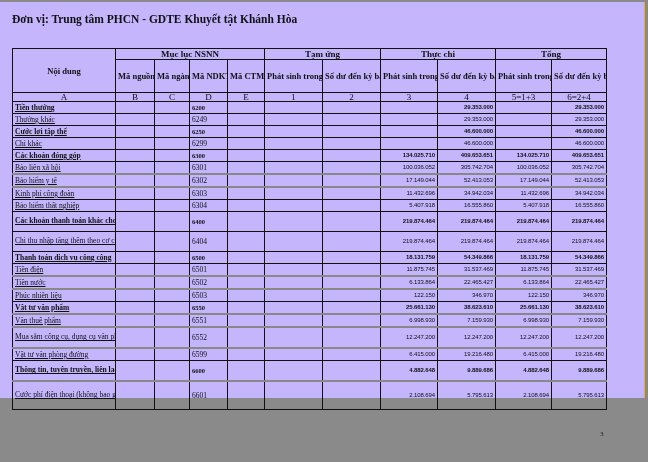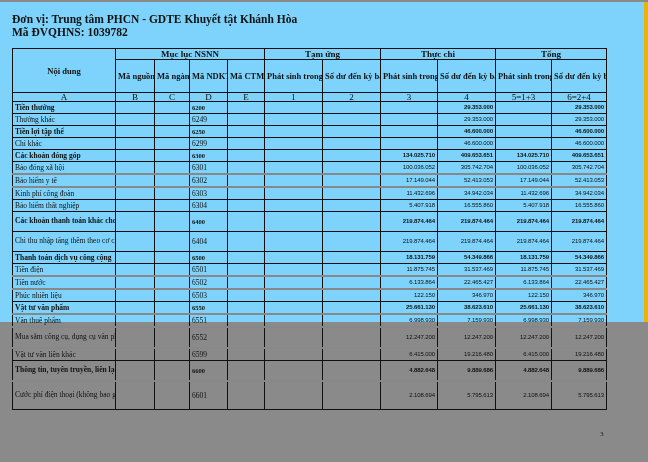--- a/index.html
+++ b/index.html
@@ -3,23 +3,23 @@
 <meta charset="utf-8">
 <style>
   html, body { margin: 0; padding: 0; }
   body {
     width: 648px; height: 462px; overflow: hidden;
     background: #8a8a8a;
     font-family: "Liberation Serif", serif;
     position: relative;
   }
   .page {
-    position: absolute; left: 0; top: 2px; width: 644px; height: 320px;
-    background: #7dd3fc;
-    border-right: 5px solid #eab308;
+    position: absolute; left: 0; top: 2px; width: 644px; height: 396px;
+    background: #c4b5fd;
+    border-right: 1px solid #eab308;
   }
   .heading {
     position: absolute; left: 12px; top: 11px;
     font-weight: bold; font-size: 11.5px; line-height: 13px; color: #111;
   }
   table.report {
     position: absolute; left: 12px; top: 46px;
     border-collapse: collapse;
     table-layout: fixed;
     width: 594px;
@@ -30,21 +30,21 @@
     padding: 0 2px;
     overflow: hidden;
     white-space: nowrap;
   }
   th { font-weight: bold; font-size: 8.5px; text-align: center; line-height: 10px; margin-top: 8px; }
   th.group { height: 10px; font-size: 9px; }
   th.sub { height: 32px; }
   th.wrap, td.wrap { white-space: normal; }
   tr.letters td { text-align: center; font-size: 9px; height: 8px; line-height: 8px; }
   td { font-size: 7.5px; height: 11px; line-height: 11px; }
-  td.label { font-size: 7.5px; text-align: left; padding-left: 2px; }
+  td.label { font-size: 7.5px; text-align: left; padding-left: 2px; text-decoration: underline; }
   td.label.wrap { line-height: 8.5px; }
   td.code { font-size: 7.5px; }
   td.num {
     text-align: right;
     font-family: "Liberation Sans", sans-serif;
     font-size: 6px; letter-spacing: -0.1px;
     padding-right: 1px;
   }
   tr.bold td.label, tr.bold td.num, tr.bold td.code { font-weight: bold; }
   tr.bold td.code { font-size: 6.5px; }
@@ -55,21 +55,20 @@
     position: absolute; left: 600px; top: 428px;
     font-size: 7px; color: #222;
   }
 </style>
 </head>
 <body>
 
 <div class="page">
   <div class="heading">
     <div>Đơn vị: Trung tâm PHCN - GDTE Khuyết tật Khánh Hòa</div>
-    <div>Mã ĐVQHNS: 1039782</div>
   </div>
 
   <table class="report">
     <colgroup>
       <col style="width:103px">
         <col style="width:39px">
         <col style="width:35px">
         <col style="width:38px">
         <col style="width:37px">
       <col style="width:58px">
@@ -134,21 +133,21 @@
           <td class="code">6249</td>
           <td></td>
           <td class="num"></td>
           <td class="num"></td>
           <td class="num"></td>
           <td class="num">29.353.000</td>
           <td class="num"></td>
           <td class="num">29.353.000</td>
         </tr>
         <tr class="bold">
-          <td class="label">Tiền lợi tập thể</td>
+          <td class="label">Cước lợi tập thể</td>
           <td></td>
           <td></td>
           <td class="code">6250</td>
           <td></td>
           <td class="num"></td>
           <td class="num"></td>
           <td class="num"></td>
           <td class="num">46.600.000</td>
           <td class="num"></td>
           <td class="num">46.600.000</td>
@@ -173,21 +172,21 @@
           <td class="code">6300</td>
           <td></td>
           <td class="num"></td>
           <td class="num"></td>
           <td class="num">134.025.710</td>
           <td class="num">409.653.651</td>
           <td class="num">134.025.710</td>
           <td class="num">409.653.651</td>
         </tr>
         <tr class="">
-          <td class="label">Bảo đóng xã hội</td>
+          <td class="label">Bảo liên xã hội</td>
           <td></td>
           <td></td>
           <td class="code">6301</td>
           <td></td>
           <td class="num"></td>
           <td class="num"></td>
           <td class="num">100.036.052</td>
           <td class="num">305.742.704</td>
           <td class="num">100.036.052</td>
           <td class="num">305.742.704</td>
@@ -342,21 +341,21 @@
           <td class="code">6552</td>
           <td></td>
           <td class="num"></td>
           <td class="num"></td>
           <td class="num">12.247.200</td>
           <td class="num">12.247.200</td>
           <td class="num">12.247.200</td>
           <td class="num">12.247.200</td>
         </tr>
         <tr class="gray">
-          <td class="label">Vật tư văn liên khác</td>
+          <td class="label">Vật tư văn phòng đường</td>
           <td></td>
           <td></td>
           <td class="code">6599</td>
           <td></td>
           <td class="num"></td>
           <td class="num"></td>
           <td class="num">6.415.000</td>
           <td class="num">19.216.480</td>
           <td class="num">6.415.000</td>
           <td class="num">19.216.480</td>

